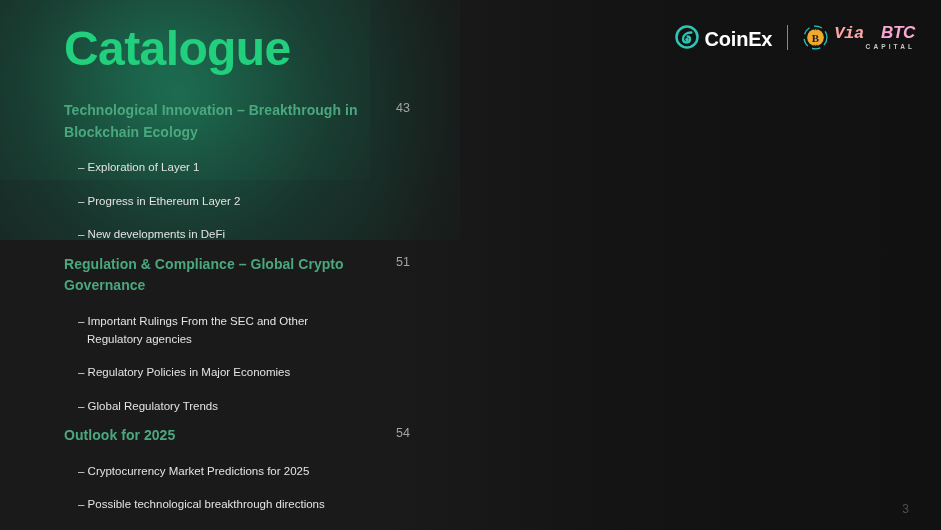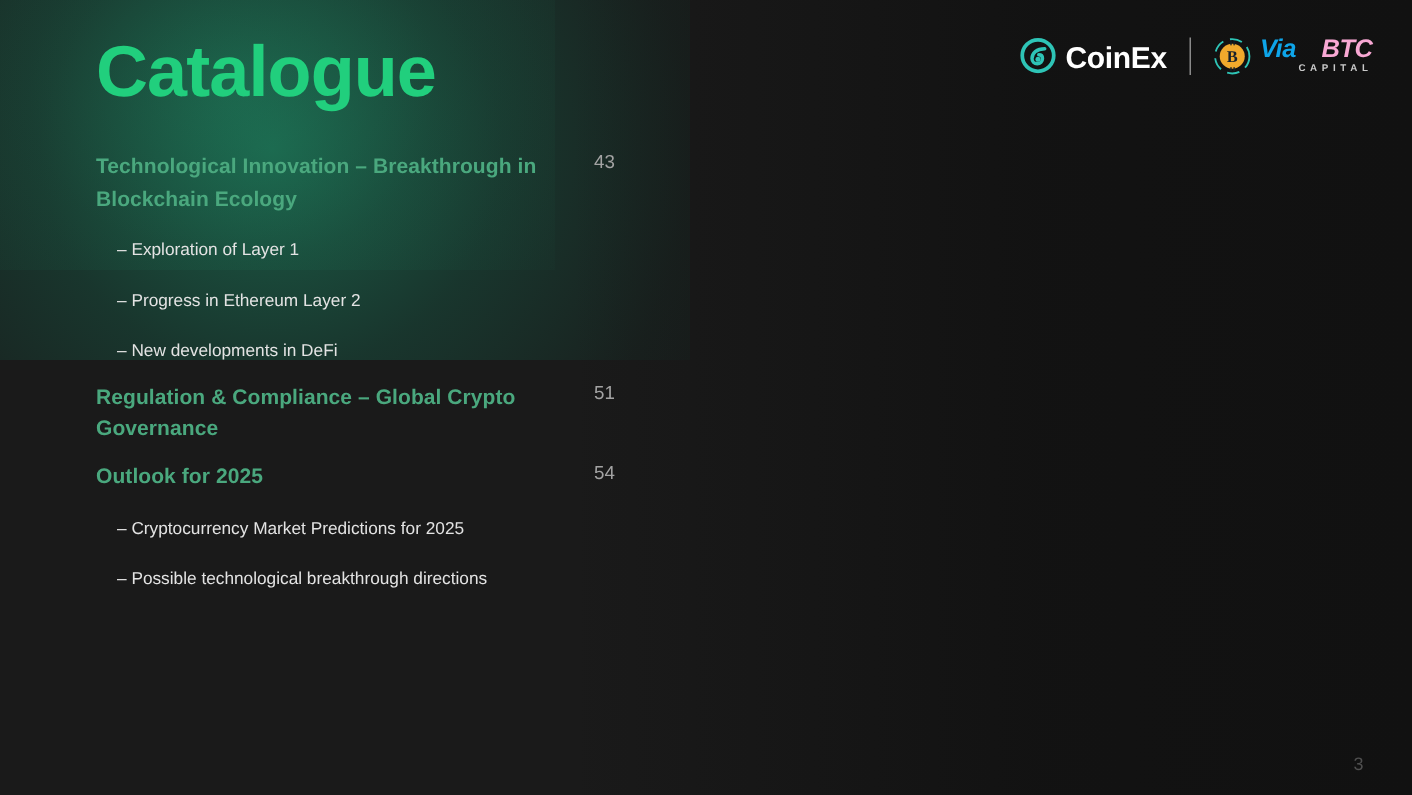--- a/index.html
+++ b/index.html
@@ -82,21 +82,21 @@
   }
   .viabtc { display: flex; align-items: center; gap: 6px; }
   .viabtc-mark { width: 25px; height: 25px; display:block; }
   .viabtc-text { display: flex; flex-direction: column; line-height: 1; }
   .viabtc-word {
     font-size: 17px;
     font-weight: 700;
     font-style: italic;
     letter-spacing: -0.3px;
   }
-  .viabtc-word .via { color: #0ea5e9; }
+  .viabtc-word .via { color: #fca5a5; font-family: Liberation Mono, monospace; }
   .viabtc-word .btc { color: #f9a8d4; margin-left: 17px; }
   .viabtc-sub {
     font-size: 6.5px;
     letter-spacing: 3.1px;
     color: #c9c9c9;
     font-weight: 600;
     text-align: right;
     margin-top: 2px;
   }
 
@@ -224,20 +224,25 @@
       </ul>
     </div>
 
     <div class="spacer-sm"></div>
 
     <div class="toc-entry">
       <div class="toc-head-row">
         <div class="toc-heading">Regulation &amp; Compliance – Global Crypto Governance</div>
         <div class="toc-page">51</div>
       </div>
+      <ul class="toc-sublist">
+        <li class="toc-subitem">– Important Rulings From the SEC and Other Regulatory agencies</li>
+        <li class="toc-subitem">– Regulatory Policies in Major Economies</li>
+        <li class="toc-subitem">– Global Regulatory Trends</li>
+      </ul>
     </div>
 
     <div class="spacer-sm"></div>
 
     <div class="toc-entry">
       <div class="toc-head-row">
         <div class="toc-heading">Outlook for 2025</div>
         <div class="toc-page">54</div>
       </div>
       <ul class="toc-sublist">

